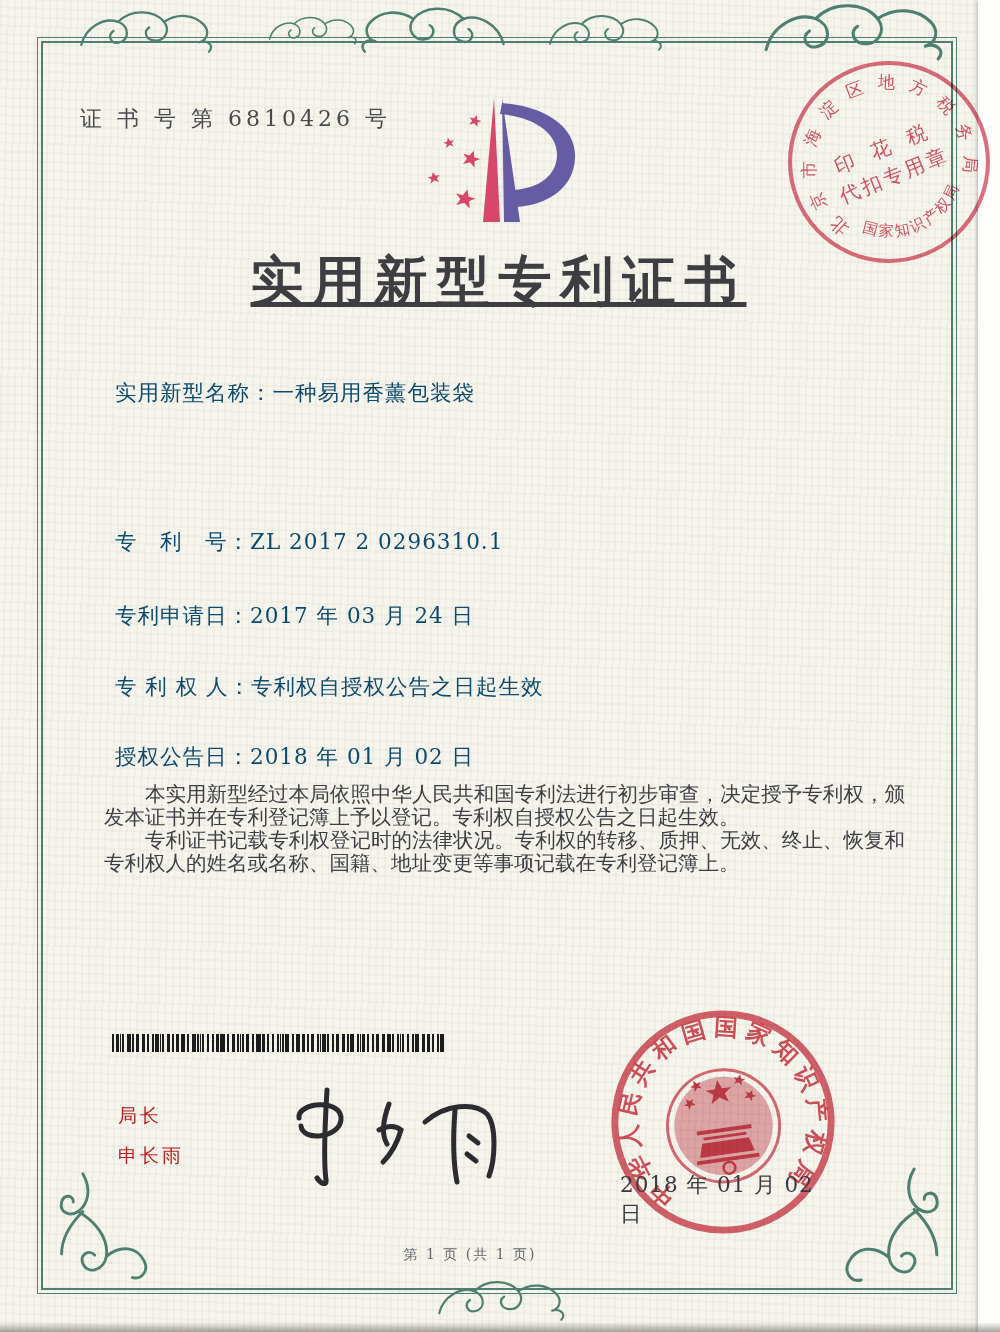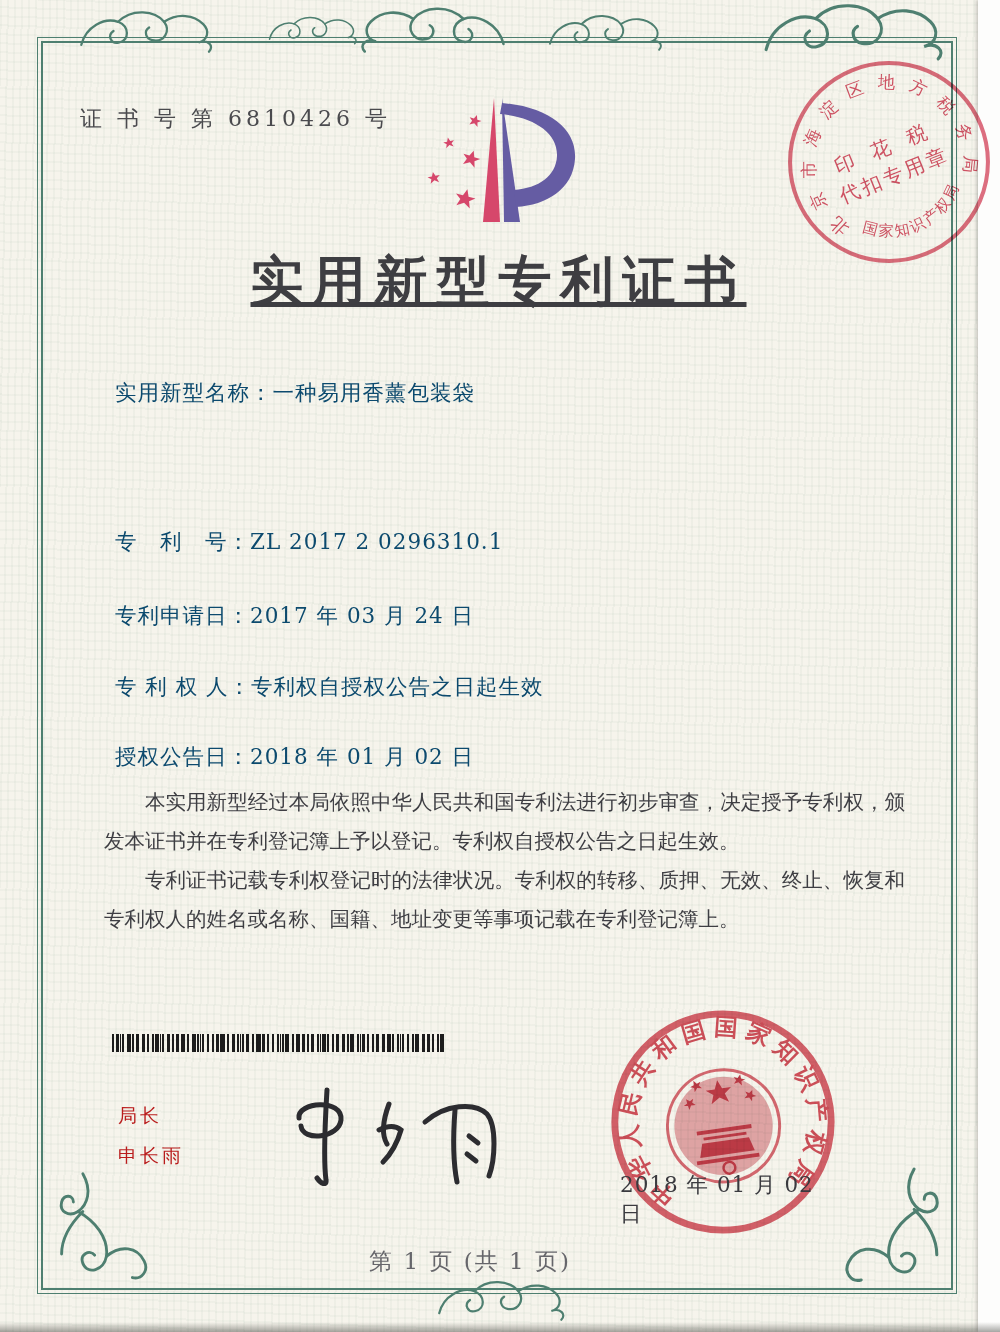--- a/index.html
+++ b/index.html
@@ -15,30 +15,30 @@
   .frame-outer{left:37px;top:37px;width:918px;height:1255px;border:1px solid #4e7f70;}
   .frame-inner{position:absolute;inset:3px;border:2px solid #4e7f70;}
   
   .scan-right{right:0;top:0;width:22px;height:100%;background:#fdfdfc;box-shadow:-2px 0 3px rgba(0,0,0,0.18);}
   .scan-bottom{left:0;bottom:0;width:100%;height:10px;background:linear-gradient(rgba(0,0,0,0),rgba(60,60,55,0.45));}
   
   .cert-number{left:80px;top:104px;font-size:22px;letter-spacing:4px;color:#4a4a4e;}
   .title{left:40px;top:246px;width:917px;text-align:center;font-size:53px;font-weight:600;letter-spacing:9px;color:#3e3e42;text-decoration:underline;}
   .field{left:115px;width:800px;font-size:21.5px;color:#0c4a6e;letter-spacing:1px;}
   .f0{top:378px;} .f1{top:452px;} .f2{top:527px;} .f3{top:601px;} .f4{top:672px;} .f5{top:742px;}
-  .body-text{left:104px;top:783px;width:801px;font-size:20.5px;line-height:39px;color:#3e3e43;text-align:justify;}
+  .body-text{left:104px;top:783px;width:801px;font-size:20.5px;line-height:23px;color:#3e3e43;text-align:justify;}
   .body-text p{margin:0;text-indent:2em;}
   .barcode{left:112px;top:1034px;width:332px;height:18px;
     background:
       repeating-linear-gradient(90deg,#1c1c1c 0 2px,rgba(0,0,0,0) 2px 5px),
       repeating-linear-gradient(90deg,#1c1c1c 0 1px,rgba(0,0,0,0) 1px 8px),
       repeating-linear-gradient(90deg,rgba(0,0,0,0) 0 4px,#1c1c1c 4px 6px,rgba(0,0,0,0) 6px 13px);}
   .officer{left:118px;font-family:"DejaVu Sans","Liberation Sans",sans-serif;font-size:19px;color:#b91c1c;letter-spacing:3px;}
   .o-title{top:1103px;} .o-name{top:1143px;text-align:right;}
-  .footer{left:40px;top:1246px;width:860px;text-align:center;font-size:23px;letter-spacing:2px;color:#66666b;}
+  .footer{left:40px;top:1246px;width:860px;text-align:center;font-size:14px;letter-spacing:2px;color:#66666b;}
   .issue-date{left:620px;top:1170px;width:210px;font-size:21.5px;color:#3a3a3f;letter-spacing:1px;z-index:6;}
   
   .seal{mix-blend-mode:multiply;z-index:5;}
   .tax-stamp{left:783px;top:56px;width:212px;height:212px;transform:rotate(-22deg);}
   .office-seal{left:605px;top:1004px;width:236px;height:236px;transform:rotate(-8deg);}
   .logo{left:407px;top:96px;width:182px;height:128px;}
   .signature{left:283px;top:1078px;width:220px;height:108px;z-index:4;}
   .orn{color:#4e7f70;}
   svg text{font-family:"DejaVu Serif","Liberation Serif",serif;}
 </style>

